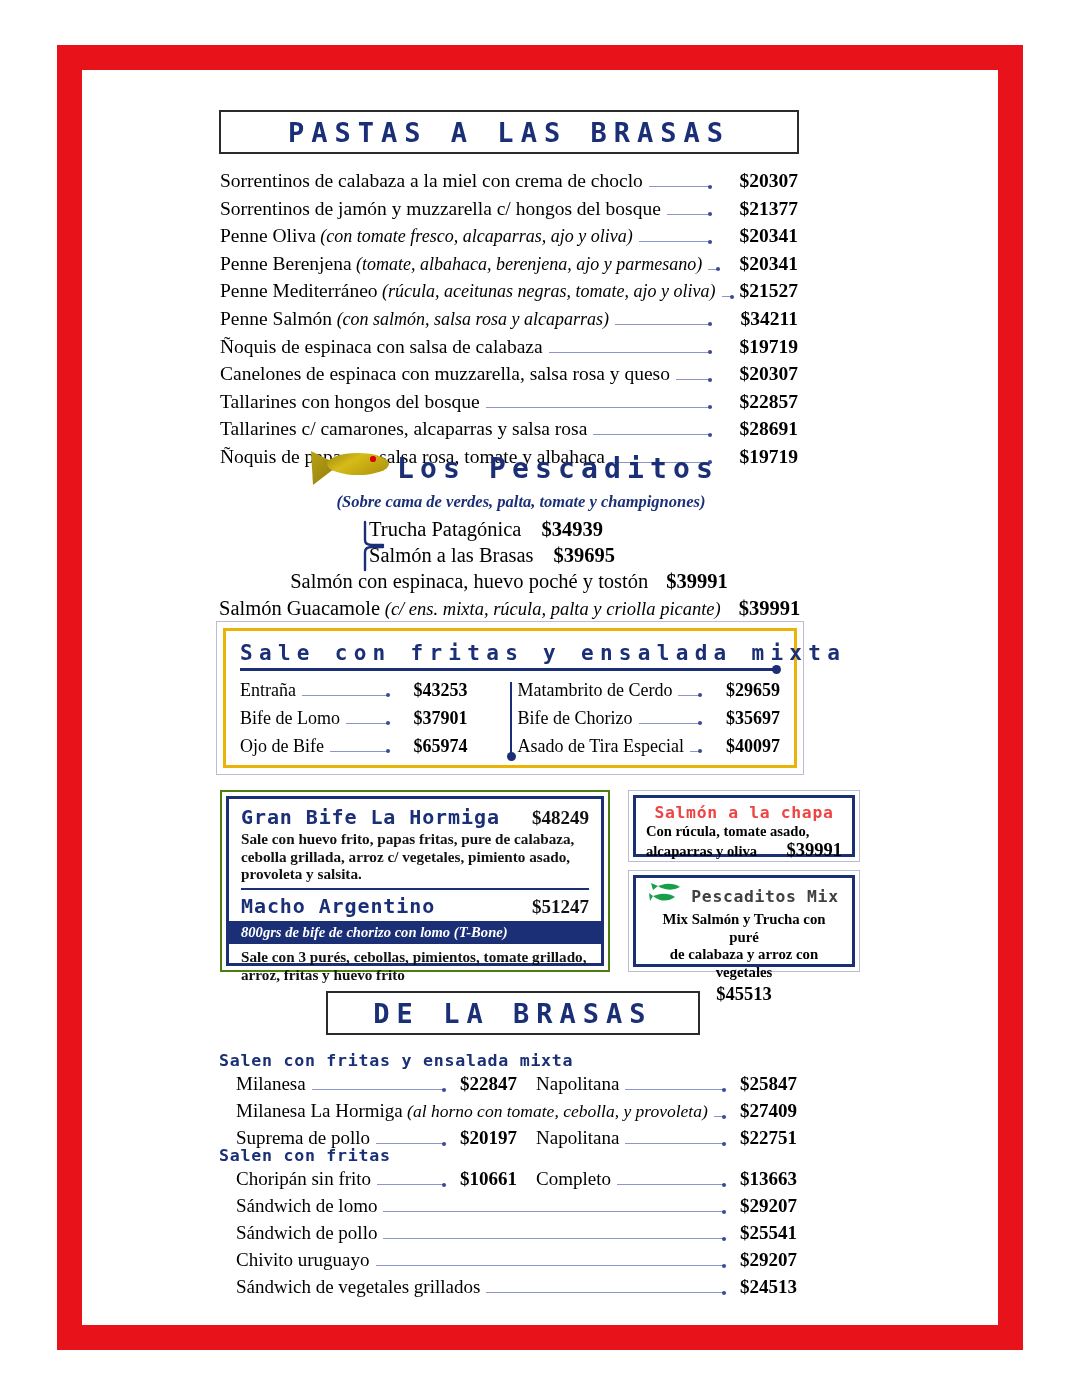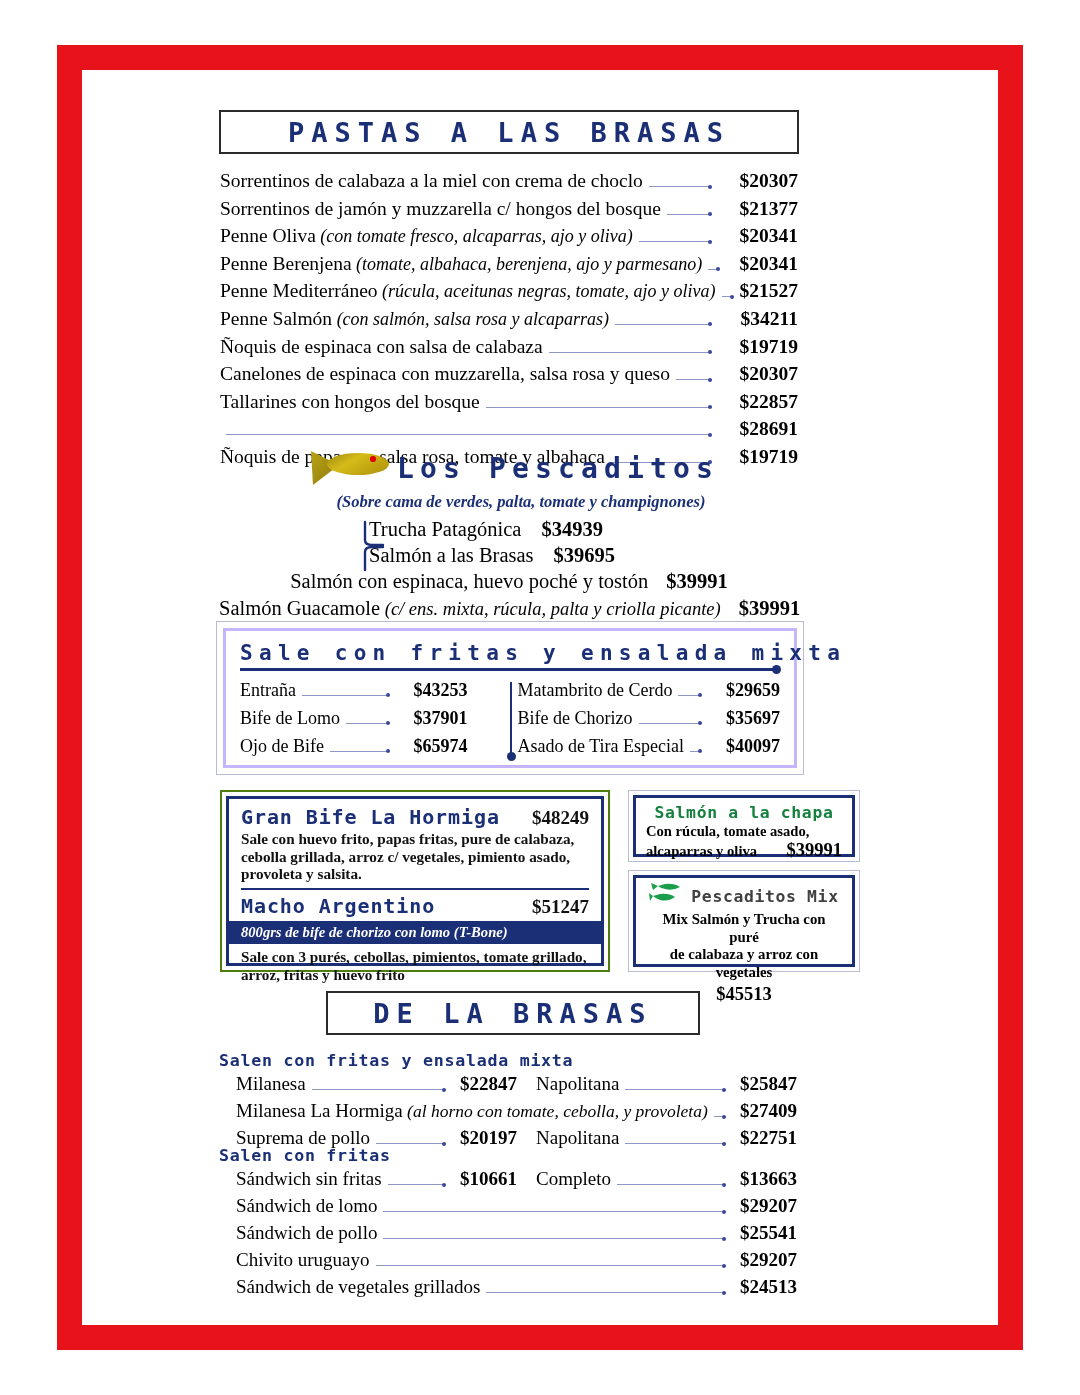--- a/index.html
+++ b/index.html
@@ -153,21 +153,21 @@
   #fritas-box {
     position: absolute;
     left: 216px; top: 621px;
     width: 588px; height: 154px;
     border: 1px solid #b9bcd4;
     background: #fff;
     box-sizing: border-box;
     padding: 6px;
   }
   #fritas-inner {
-    border: 3px solid #c4b5fd;
+    border: 3px solid #eab308;
     box-sizing: border-box;
     width: 100%; height: 100%;
     padding: 10px 14px 22px 14px;
     position: relative;
   }
   #fritas-title {
     font-family: "DejaVu Sans Mono", "Liberation Mono", monospace;
     font-weight: bold;
     color: #1b2f77;
     font-size: 21px;
@@ -282,21 +282,21 @@
     border: 3px solid #1b2f77;
     box-sizing: border-box;
     width: 100%; height: 100%;
     padding: 5px 10px;
     text-align: center;
   }
   #chapa-box { left: 628px; top: 790px; width: 232px; height: 72px; }
   #chapa-title {
     font-family: "DejaVu Sans Mono", "Liberation Mono", monospace;
     font-weight: bold;
-    color: #15803d;
+    color: #ef4444;
     font-size: 16.4px;
     letter-spacing: 0.04em;
     white-space: nowrap;
   }
   #chapa-l1 {
     text-align: left;
     font-size: 14.6px;
     font-weight: bold;
     line-height: 17px;
     margin-top: 1px;
@@ -441,20 +441,21 @@
         <span class="nm">Canelones de espinaca con muzzarella, salsa rosa y queso</span>
         <span class="fill"></span>
         <span class="pr">$20307</span>
       </div>
       <div class="lrow">
         <span class="nm">Tallarines con hongos del bosque</span>
         <span class="fill"></span>
         <span class="pr">$22857</span>
       </div>
       <div class="lrow">
+        <span class="nm">Tallarines c/ camarones, alcaparras y salsa rosa</span>
         <span class="fill"></span>
         <span class="pr">$28691</span>
       </div>
       <div class="lrow">
         <span class="nm">Ñoquis de papa con salsa rosa, tomate y albahaca</span>
         <span class="fill"></span>
         <span class="pr">$19719</span>
       </div>
     </div>
 
@@ -627,21 +628,21 @@
           <span class="fill"></span>
           <span class="pr p2">$22751</span>
         </span>
       </div>
     </div>
 
   <div class="cocina-sub" id="sub-2">Salen con fritas</div>
   <div id="cocina-2">
       <div class="split-row">
         <span class="half a">
-          <span class="nm">Sándwich sin fritas</span>
+          <span class="nm">Choripán sin frito</span>
           <span class="fill"></span>
           <span class="pr">$10661</span>
         </span>
         <span class="half b">
           <span class="nm">Completo</span>
           <span class="fill"></span>
           <span class="pr p2">$13663</span>
         </span>
       </div>
       <div class="split-row">

